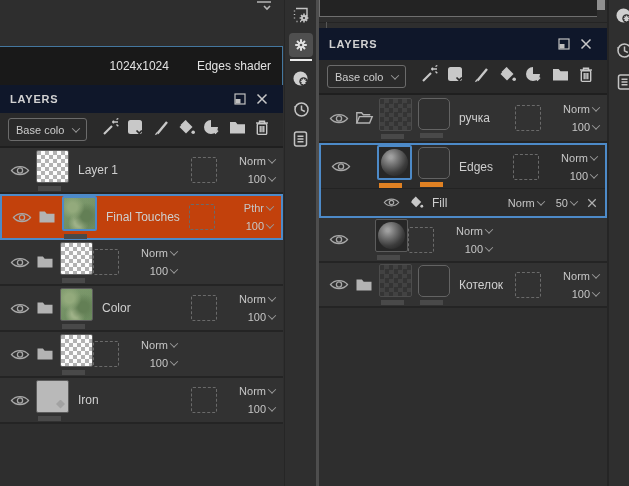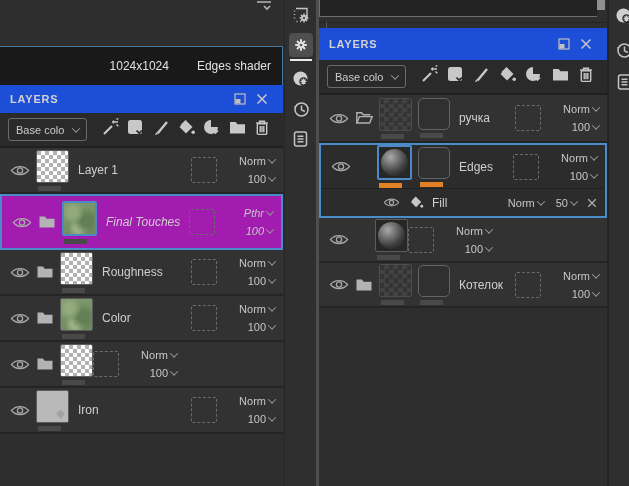--- a/index.html
+++ b/index.html
@@ -42,34 +42,34 @@
   .eye { display:flex; align-items:center; flex:0 0 20px; }
   .foldico { display:flex; align-items:center; margin-left:6px; flex:0 0 20px; }
 
   
   .ts-topstrip { position:absolute; left:0; top:0; width:283px; height:18px; background:#2e2e2e; }
   .filter-ic { position:absolute; right:10px; top:-4px; }
   .ts-bar { position:absolute; left:0; top:18px; width:283px; height:40px; background:#191919;
       border:1px solid #44779f; border-left:none; display:flex; align-items:center;
       justify-content:flex-end; gap:28px; padding-right:11px; font-size:12px; color:#e2e2e2;margin-top:28px; }
 
-  .panel-header { height:28px; background:#1d4ed8; display:flex; align-items:center; padding:0 10px;justify-content:flex-end; }
+  .panel-header { height:28px; background:#0f172a; display:flex; align-items:center; padding:0 10px;justify-content:flex-end; }
   .panel-title { font-size:11px; font-weight:bold; letter-spacing:0.8px; color:#d2d2d2; flex:1; }
   .winbtn { display:flex; align-items:center; justify-content:center; width:22px; height:22px; }
   .toolbar { height:35px; background:#2a2a2a; border-bottom:2px solid #1f1f1f; display:flex;
       align-items:center; padding:0 8px; gap:0; }
   .dd { height:23px; border:1px solid #6b6b6b; border-radius:3px; display:flex; align-items:center;
       padding:0 7px; font-size:11px; color:#cccccc; margin-right:10px; gap:6px; white-space:nowrap; }
   .tbicons { display:flex; flex:1; align-items:center; justify-content:space-between; padding:0 4px; }
 
   .left-panel { position:absolute; left:0; top:85px; width:283px; bottom:0; background:#2e2e2e;
       display:flex; flex-direction:column; }
   .rows { background:#2e2e2e; }
   .selwrap { border:2px solid #4d8ac8; }
-  .selwrap .row { height:52px; border-bottom:none; background:#a21caf;font-style:italic; }
+  .selwrap .row { height:42px; border-bottom:none; background:#c2410c; }
 
   
   .dock { position:absolute; left:284px; top:0; width:32px; bottom:0; background:#2f2f2f;
       border-left:1px solid #262626; display:flex; flex-direction:column; align-items:center; }
   .dockic { width:24px; height:24px; display:flex; align-items:center; justify-content:center; margin-top:6px; }
   .dockic.first { margin-top:3px; }
   .dockic.active { background:#4f4f4f; border-radius:4px; }
   .dock-underline { width:22px; height:2px; background:#ececec; margin-top:2px; }
   .gutter { position:absolute; left:316px; top:0; width:3px; bottom:0; background:#4e4e4e; }
 
@@ -241,21 +241,20 @@
         </span>
       <span class="foldico">
           <svg width="18" height="16" viewBox="0 0 18 16">
             <path d="M1.5 2.5 h5.4 l1.8 2.2 H16.5 V13.5 H1.5 Z" fill="#b3b3b3"></path>
           </svg>
         </span>
       <span class="thumbcol" style="margin-left:4px;">
         <span class="thumb checker-light"></span>
         <span class="bar"></span>
       </span>
-      <span class="name">Roughness</span>
       <span class="maskbox"></span>
       <span class="blendcol">
         <span class="bm">
             <span>Norm</span>
             <i class="chev"></i>
           </span>
         <span class="bm">
             <span>100</span>
             <i class="chev"></i>
           </span>

